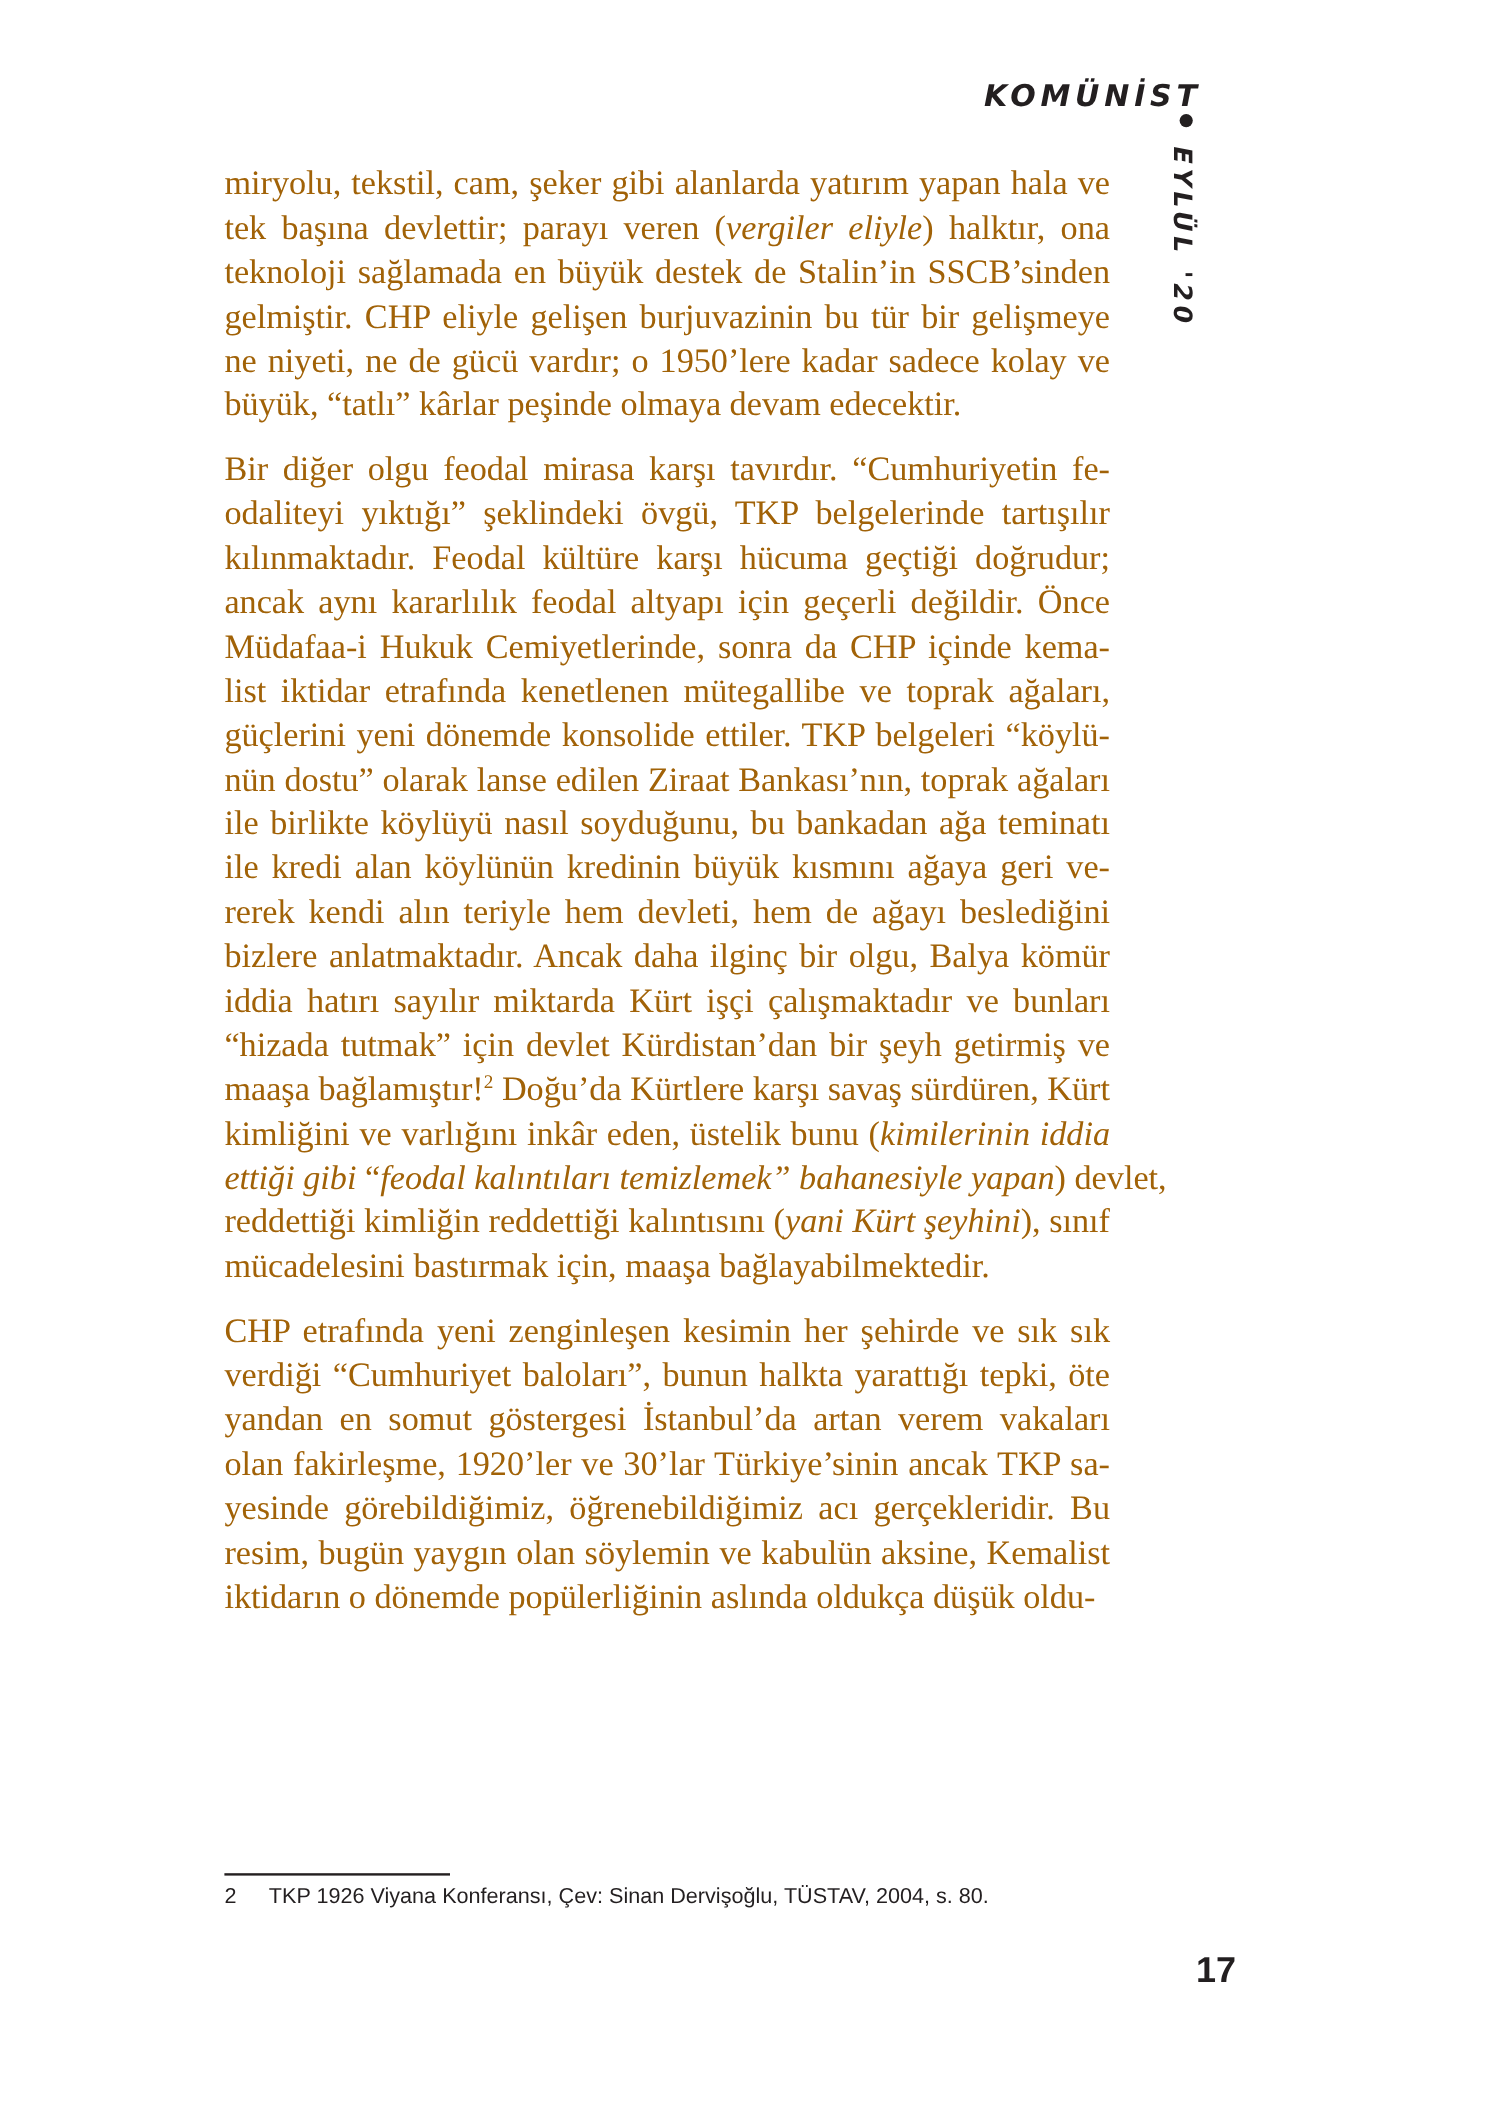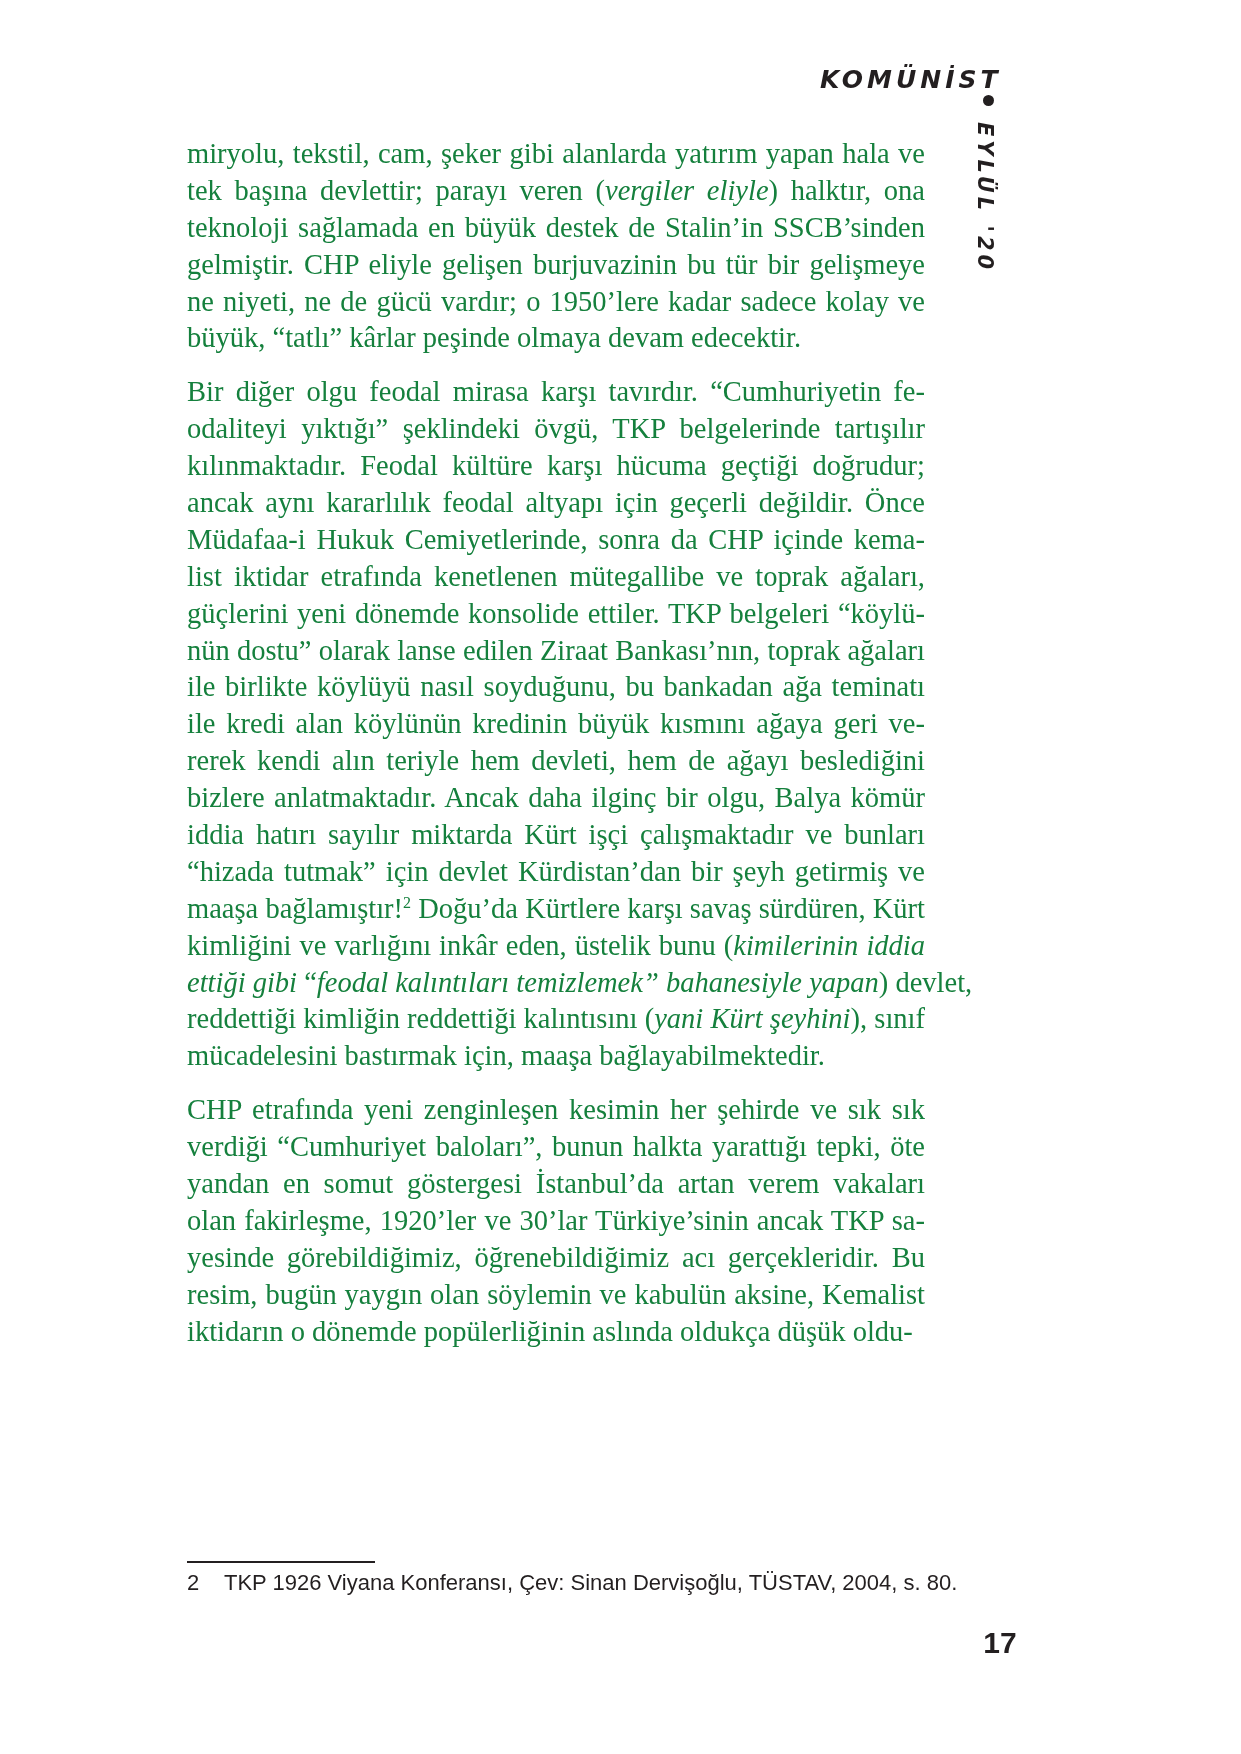--- a/index.html
+++ b/index.html
@@ -15,37 +15,37 @@
   }
   .header-vertical {
     position:absolute; top:122px; left:973px;
     writing-mode:vertical-rl;
     font-family:"DejaVu Sans", sans-serif; font-weight:bold; font-style:italic;
     font-size:21px; letter-spacing:4px; color:#231f20;
   }
   .body-text {
     position:absolute; left:187px; top:136px; width:738px;
     font-family:"Liberation Serif", "DejaVu Serif", serif;
-    font-size:28.5px; line-height:36.9px; color:#15803d;
+    font-size:28.5px; line-height:36.9px; color:#a16207;
   }
   .para { margin:0 0 17px 0; text-align:justify; }
   .line { display:block; text-align:justify; text-align-last:justify; white-space:nowrap; height:36.9px; }
   .line.last { text-align-last:left; }
   em { font-style:italic; }
   sup { font-size:16px; vertical-align:top; line-height:1; position:relative; top:4px; }
   .footnote-rule {
     position:absolute; left:187px; top:1561px; width:188px; height:1.5px; background:#231f20;
   }
   .footnote {
     position:absolute; left:187px; top:1570px;
-    font-family:"Liberation Sans", sans-serif; font-size:22px; color:#231f20;
+    font-family:"Liberation Sans", sans-serif; font-size:18px; color:#231f20;
   }
   .footnote .num { display:inline-block; width:37px; }
   .page-number {
-    position:absolute; left:970px; top:1626px; width:60px; text-align:center;
+    position:absolute; left:970px; top:1626px; width:60px; text-align:right;
     font-family:"Liberation Sans", sans-serif; font-weight:bold; font-size:30px; color:#231f20;
   }
 </style>
 </head>
 <body>
 
 <div class="header-title">KOMÜNİST</div>
 <div class="header-dot"></div>
 <div class="header-vertical">EYLÜL '20</div>
 

